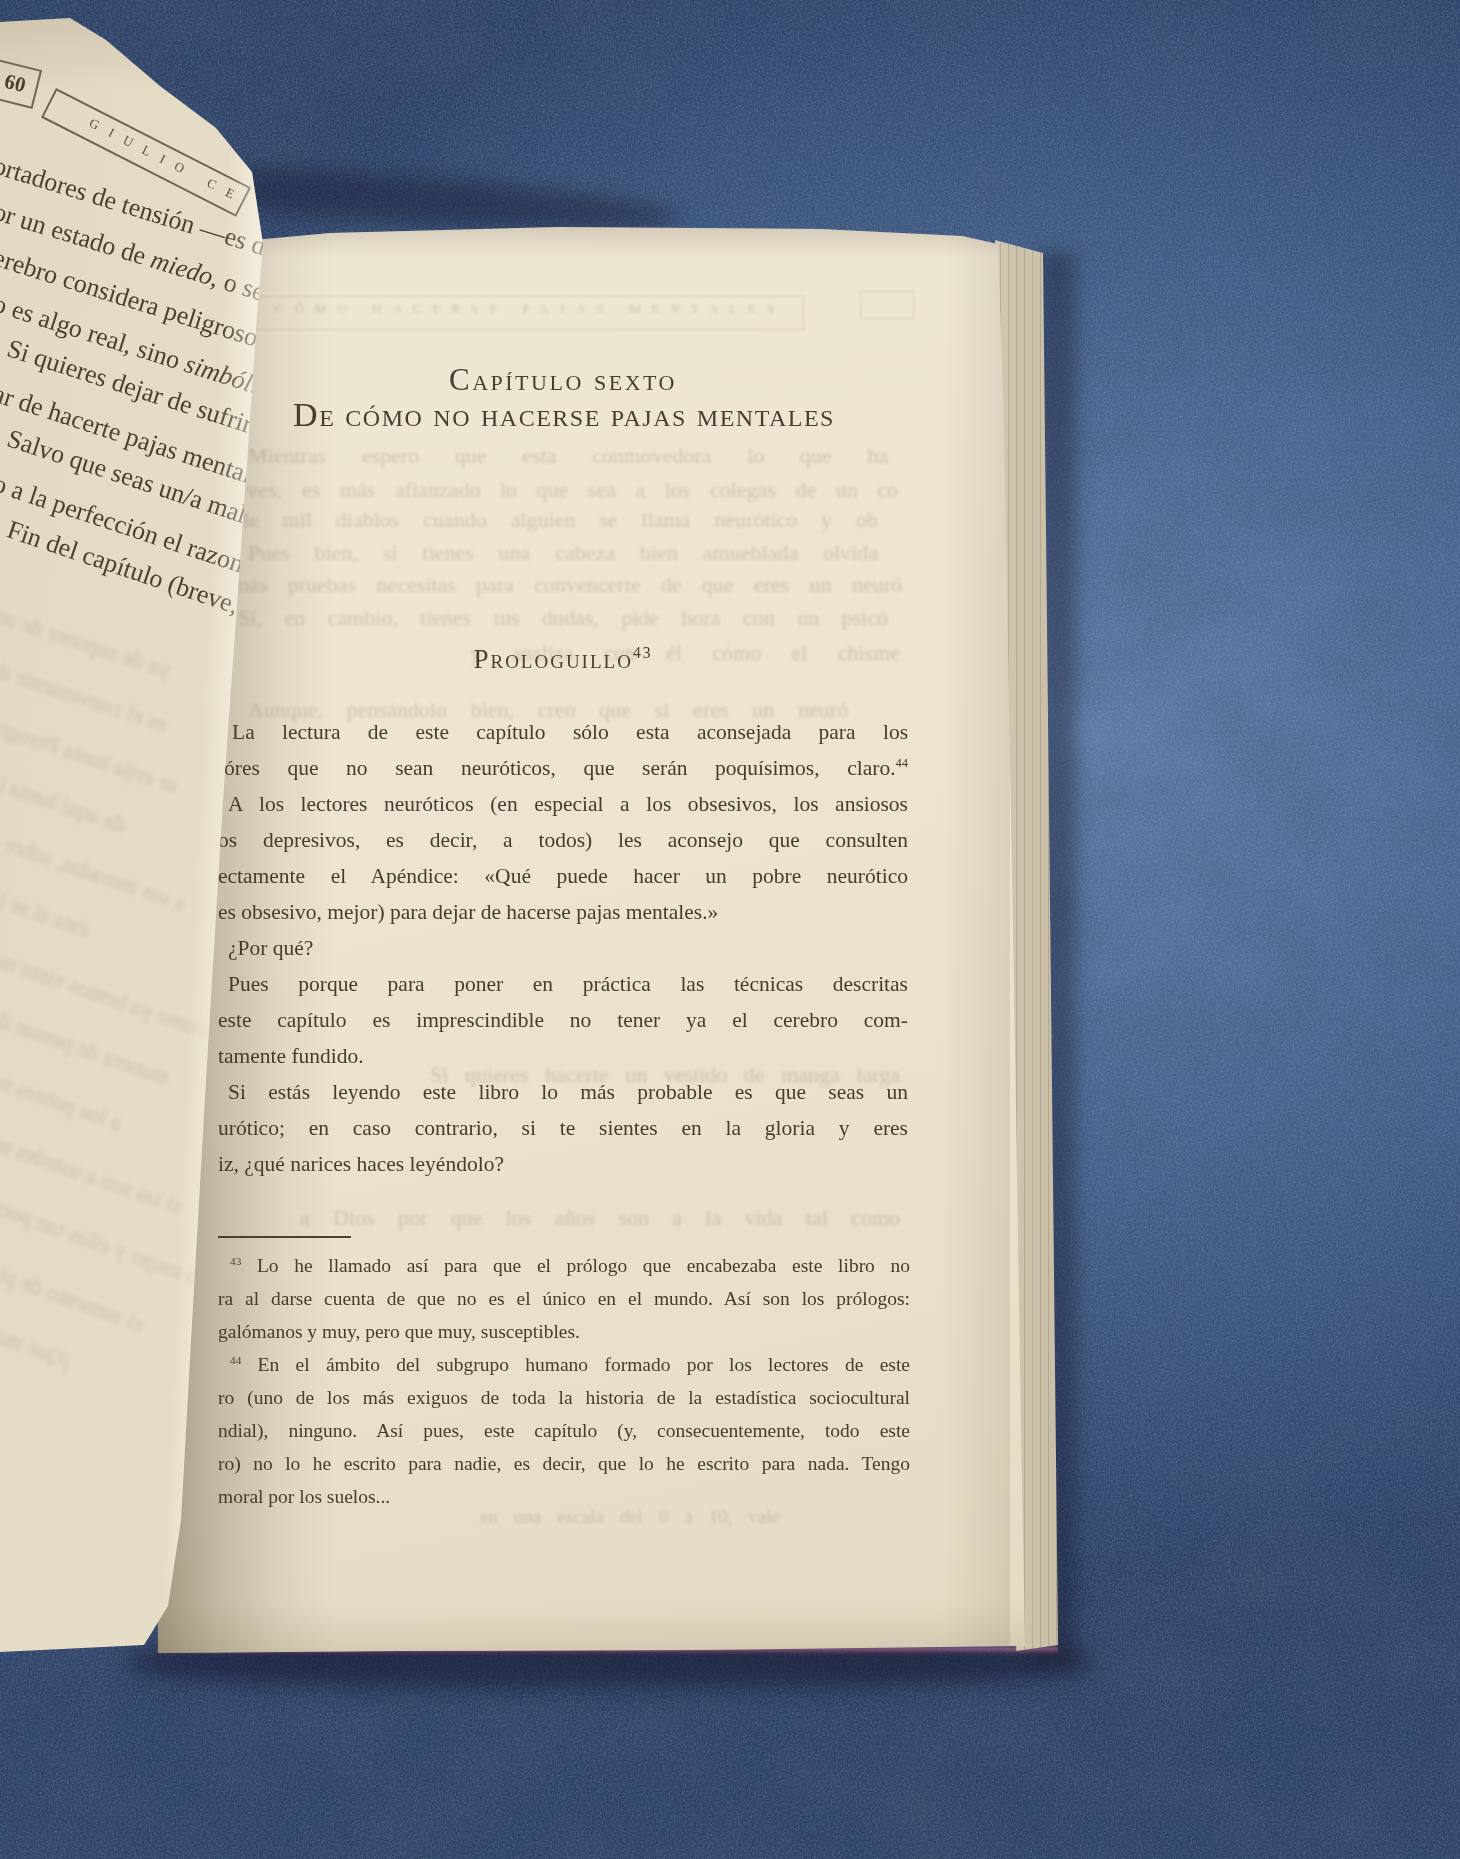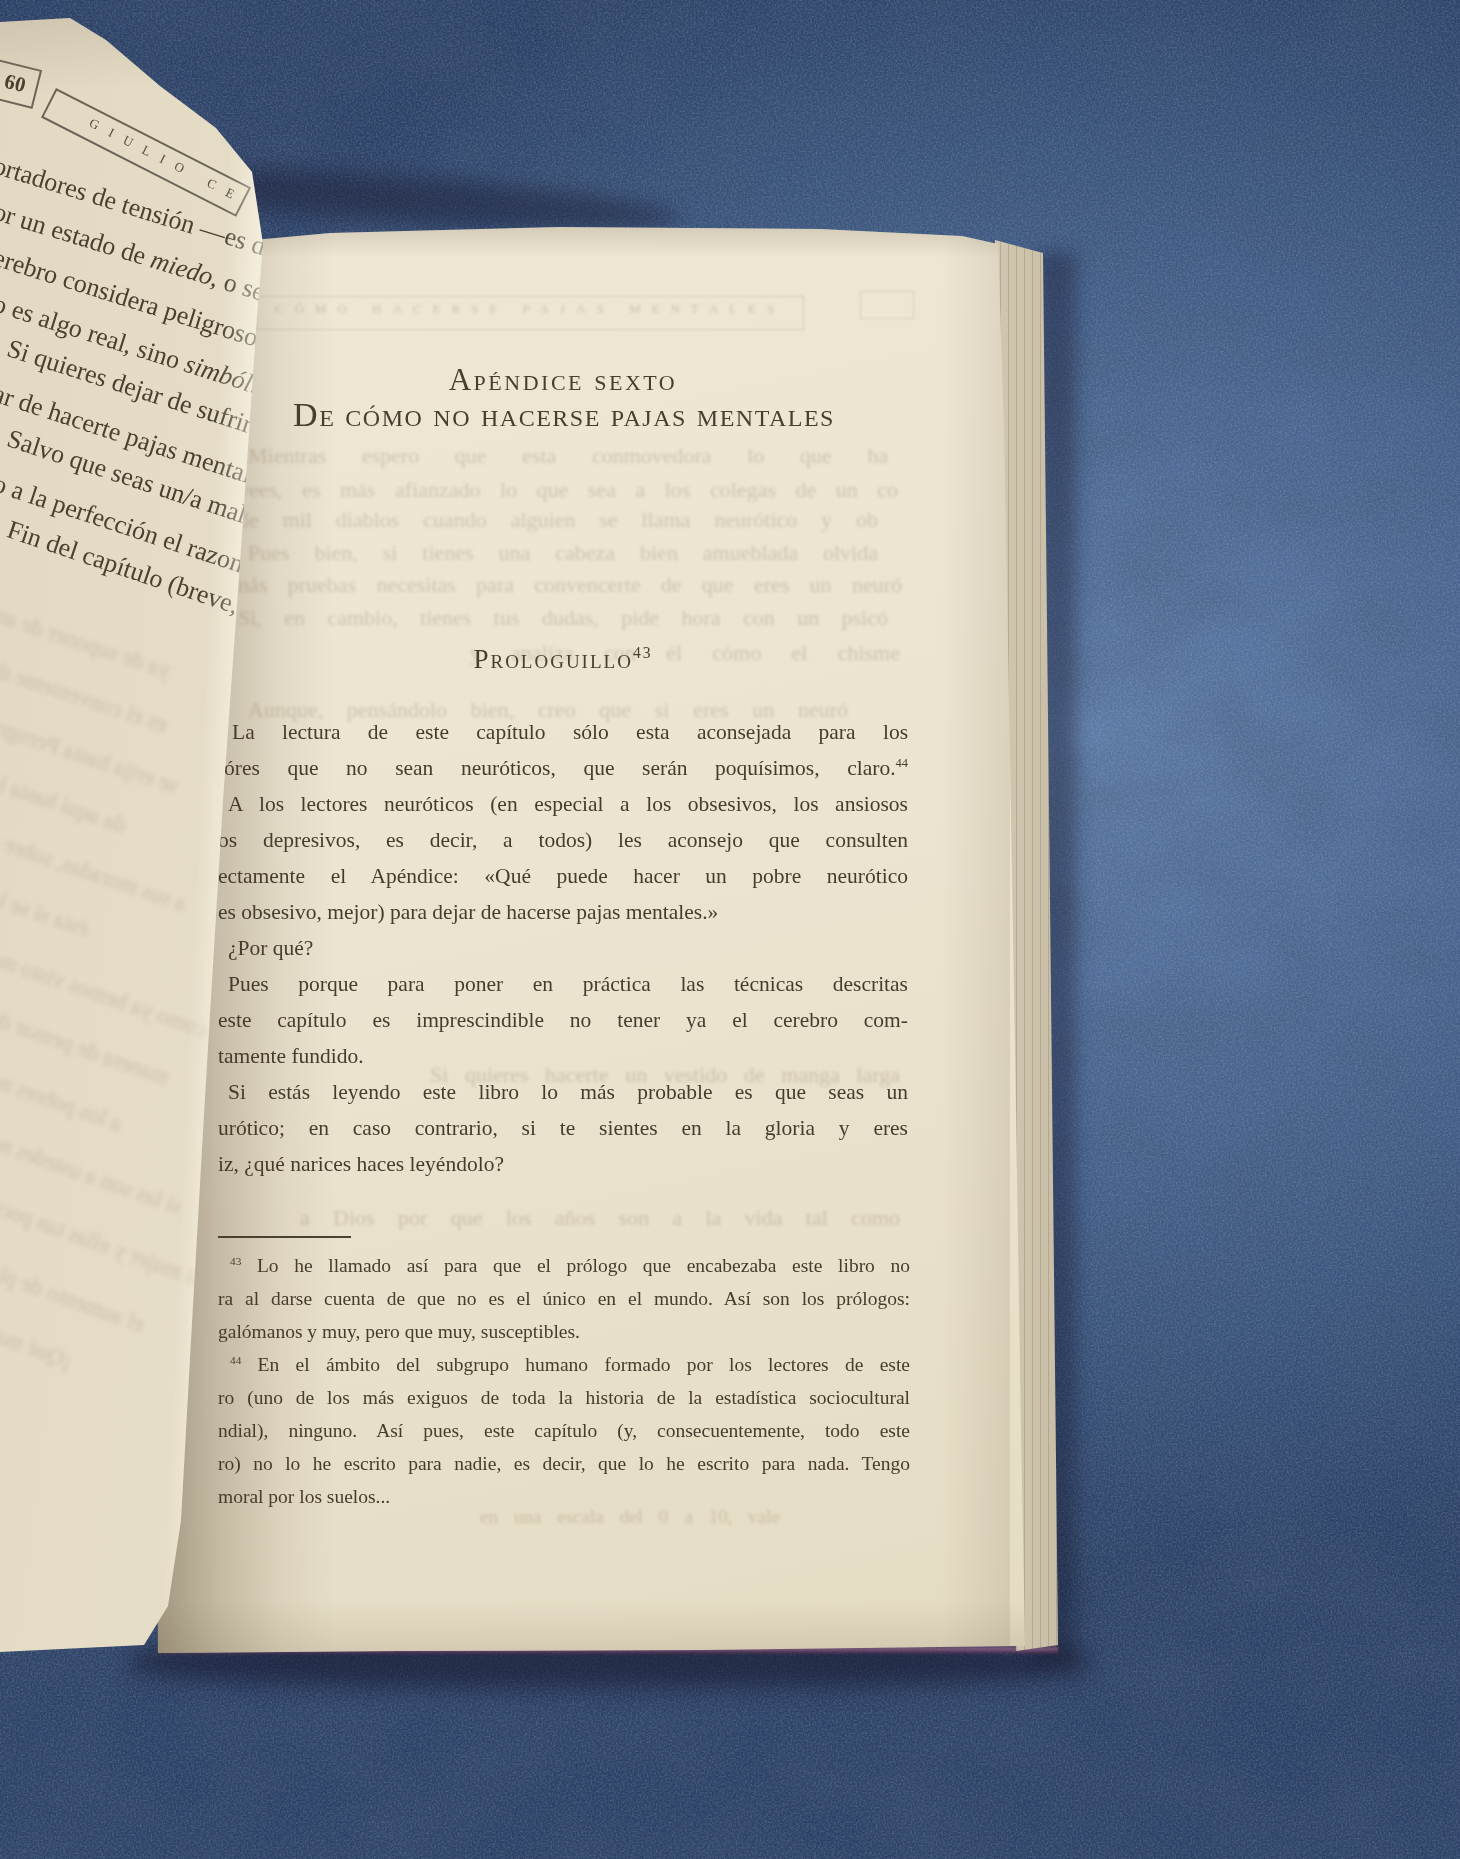--- a/index.html
+++ b/index.html
@@ -120,21 +120,21 @@
         <div class="ghost" style="left: 248px; top: 540px; width: 630px; font-size: 22px;">Pues bien, si tienes una cabeza bien amueblada olvida</div>
         <div class="ghost" style="left: 232px; top: 572px; width: 670px; font-size: 22px;">más pruebas necesitas para convencerte de que eres un neuró</div>
         <div class="ghost" style="left: 238px; top: 605px; width: 650px; font-size: 22px;">Si, en cambio, tienes tus dudas, pide hora con un psicó</div>
         <div class="ghost" style="left: 470px; top: 640px; width: 430px; font-size: 22px;">y analiza con él cómo el chisme</div>
         <div class="ghost" style="left: 248px; top: 697px; width: 600px; font-size: 22px;">Aunque, pensándolo bien, creo que si eres un neuró</div>
         <div class="ghost" style="left: 430px; top: 1062px; width: 470px; font-size: 22px;">Si quieres hacerte un vestido de manga larga</div>
         <div class="ghost" style="left: 300px; top: 1205px; width: 600px; font-size: 22px;">a Dios por que los años son a la vida tal como</div>
         <div class="ghost" style="left: 480px; top: 1506px; width: 300px; font-size: 19px;">en una escala del 0 a 10, vale</div>
       </div>
 
-    <div class="title1">Apéndice sexto</div>
+    <div class="title1">Capítulo sexto</div>
     <div class="title2">De cómo no hacerse pajas mentales</div>
 
     <div class="sechead">
       <span>Prologuillo</span><sup>43</sup>
     </div>
 
     <div id="rp-body">
         <div class="rline jline" style="left: 232px; top: 720px; width: 676px; font-size: 21.5px;">La lectura de este capítulo sólo esta aconsejada para los</div>
         <div class="rline jline" style="left: 218px; top: 756px; width: 690px; font-size: 21.5px;">tóres que no sean neuróticos, que serán poquísimos, claro.<sup>44</sup></div>
         <div class="rline jline" style="left: 228px; top: 792px; width: 680px; font-size: 21.5px;">A los lectores neuróticos (en especial a los obsesivos, los ansiosos</div>

